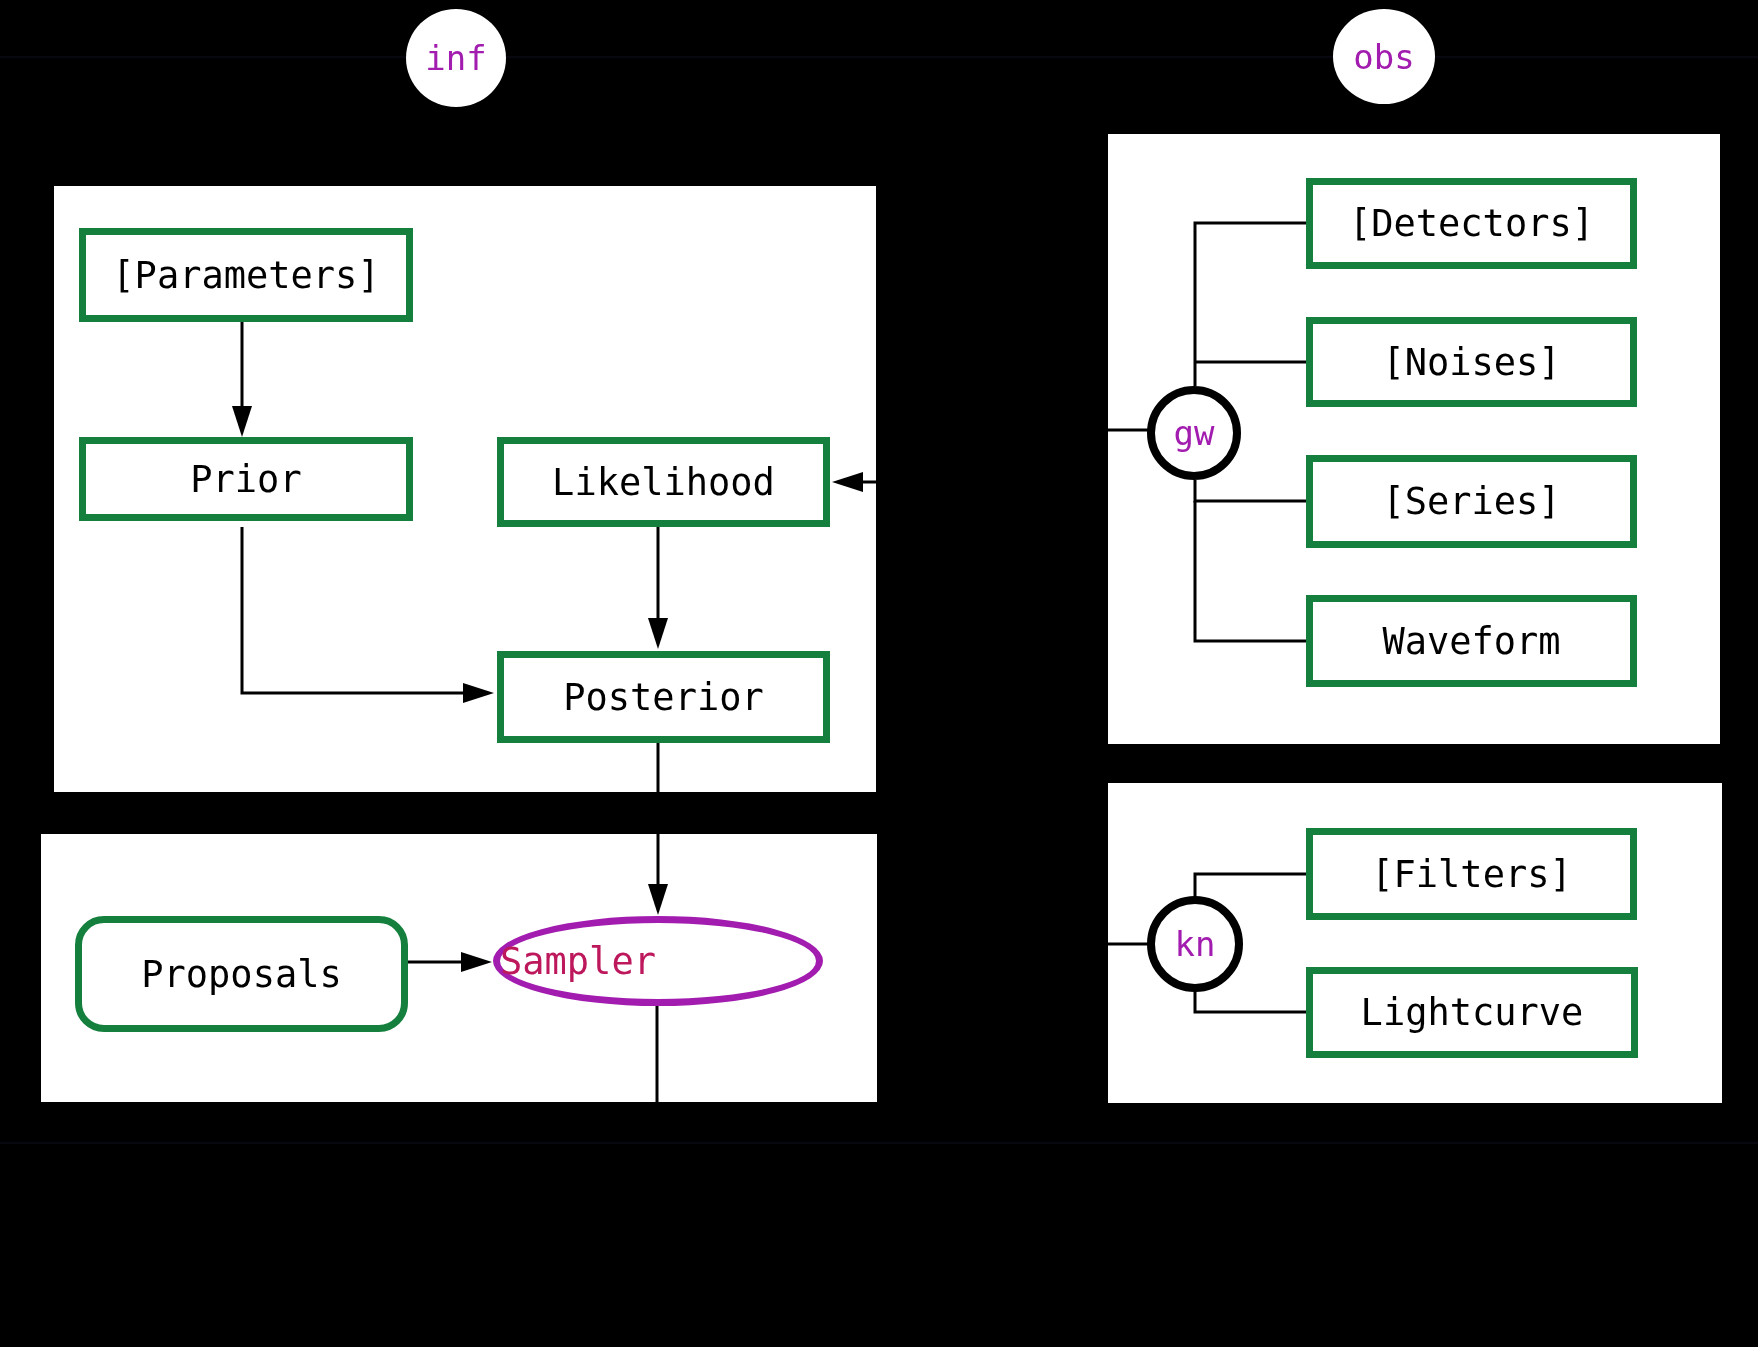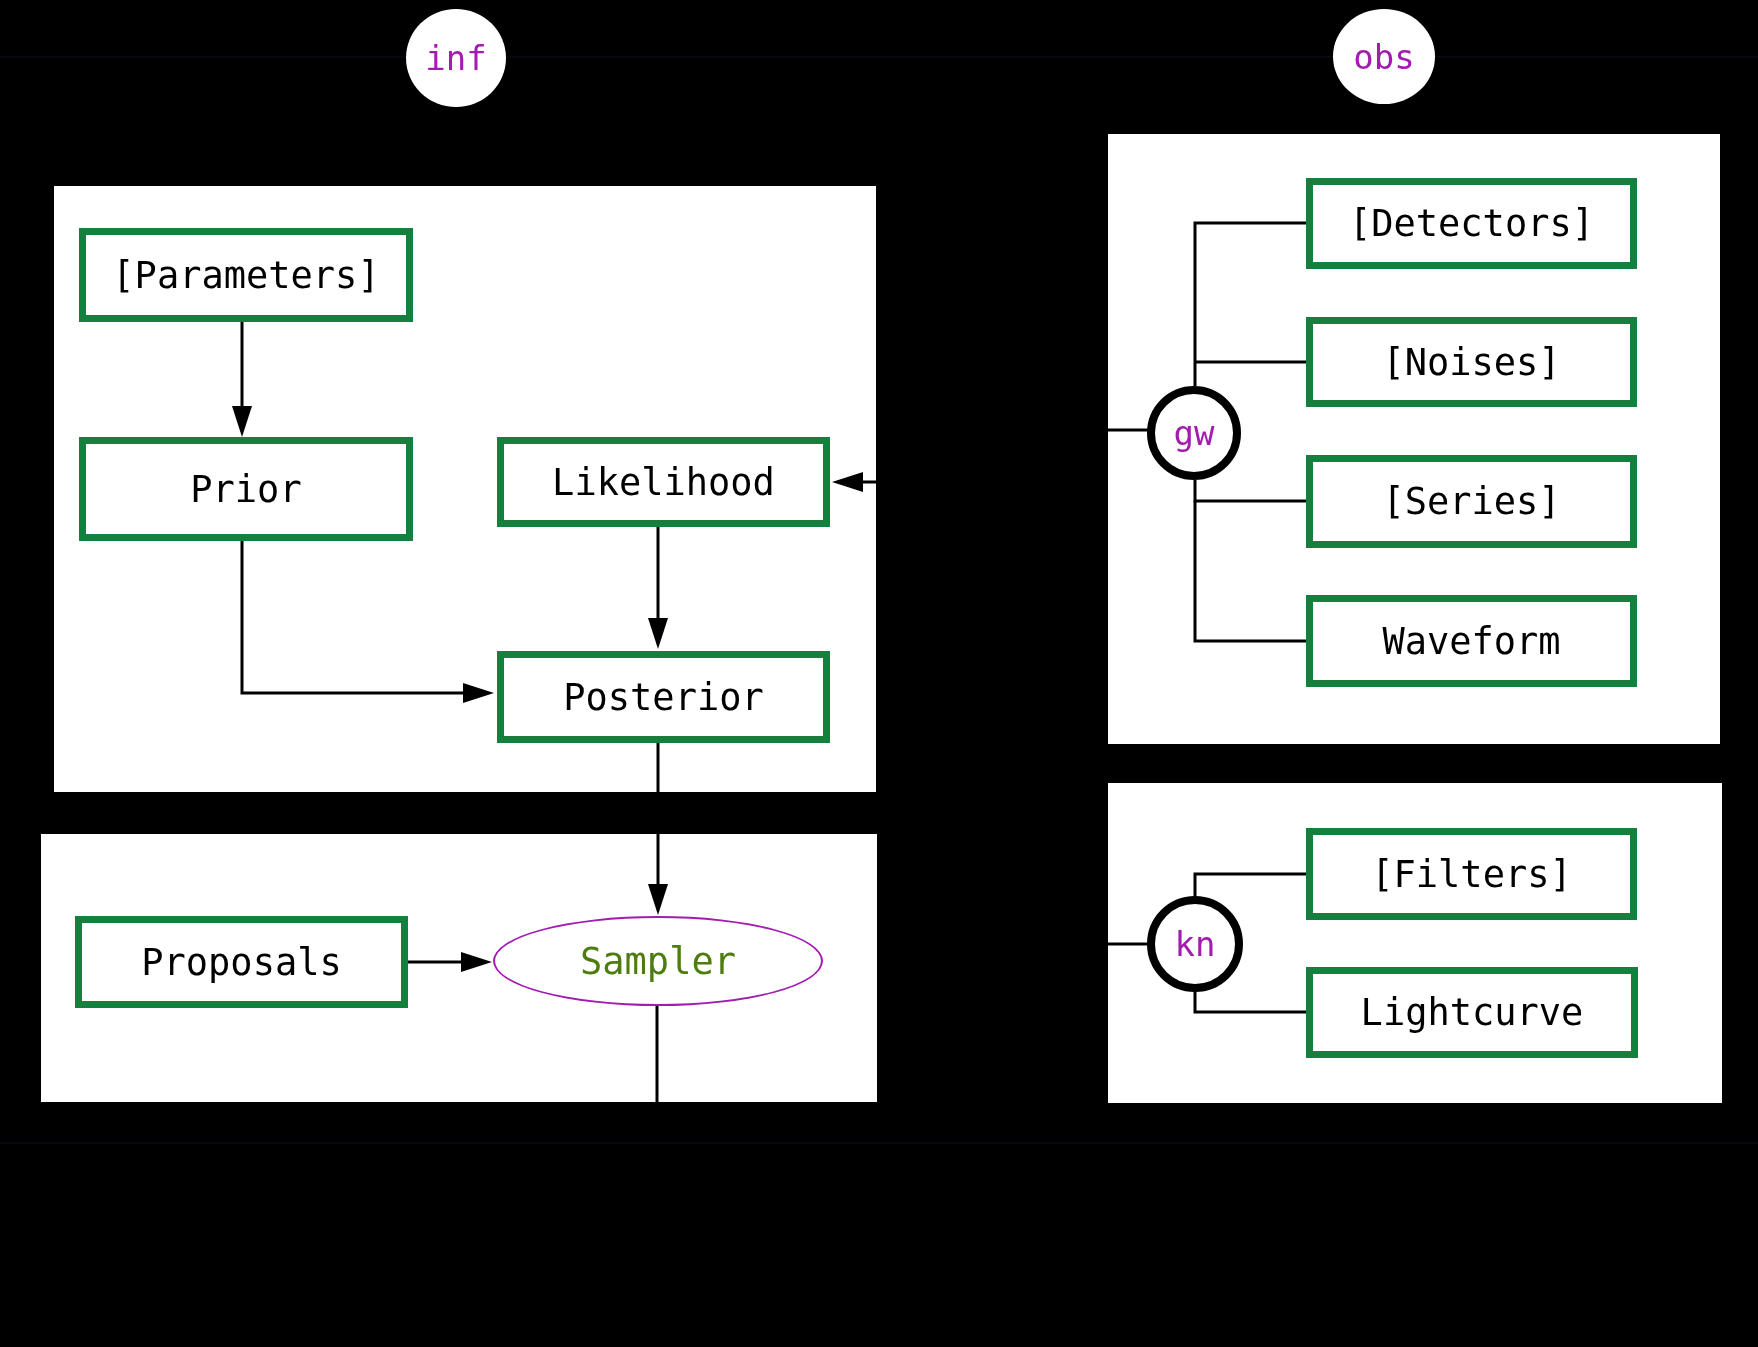--- a/index.html
+++ b/index.html
@@ -23,24 +23,24 @@
     box-sizing:border-box;
     background:#ffffff;
     border:7px solid #15803d;
     display:flex;align-items:center;justify-content:center;
     font-size:37px;color:#000000;white-space:nowrap;
   }
   .ellipse{
     position:absolute;
     box-sizing:border-box;
     background:#ffffff;
-    border:2px solid #a21caf;
+    border:7px solid #a21caf;
     border-radius:50%;
-    display:flex;align-items:center;justify-content:center;
-    font-size:37px;color:#4d7c0f;white-space:nowrap;
+    display:flex;align-items:center;
+    font-size:37px;color:#be185d;white-space:nowrap;
   }
   .badge{
     position:absolute;
     box-sizing:border-box;
     background:#ffffff;
     border-radius:50%;
     display:flex;align-items:center;justify-content:center;
     font-size:34px;color:#a21caf;white-space:nowrap;
   }
   .badge.ringed{border:8px solid #000000;}
@@ -95,31 +95,31 @@
   <div class="badge" style="left:406px;top:9px;width:100px;height:98px;">
     <span>inf</span>
   </div>
   <div class="badge" style="left:1333px;top:9px;width:102px;height:95px;">
     <span>obs</span>
   </div>
 
   <div class="box" style="left:79px;top:228px;width:334px;height:94px;">
     <span>[Parameters]</span>
   </div>
-  <div class="box" style="left:79px;top:437px;width:334px;height:104px;">
+  <div class="box" style="left:79px;top:437px;width:334px;height:84px;">
     <span>Prior</span>
   </div>
   <div class="box" style="left:497px;top:437px;width:333px;height:90px;">
     <span>Likelihood</span>
   </div>
   <div class="box" style="left:497px;top:651px;width:333px;height:92px;">
     <span>Posterior</span>
   </div>
 
-  <div class="box" style="left:75px;top:916px;width:333px;height:92px;">
+  <div class="box" style="left:75px;top:916px;width:333px;height:116px;border-radius:29px;">
     <span>Proposals</span>
   </div>
   <div class="ellipse" style="left:493px;top:916px;width:330px;height:90px;">
     <span>Sampler</span>
   </div>
 
   <div class="badge ringed" style="left:1147px;top:386px;width:94px;height:94px;">
     <span>gw</span>
   </div>
   <div class="box" style="left:1306px;top:178px;width:331px;height:91px;">

